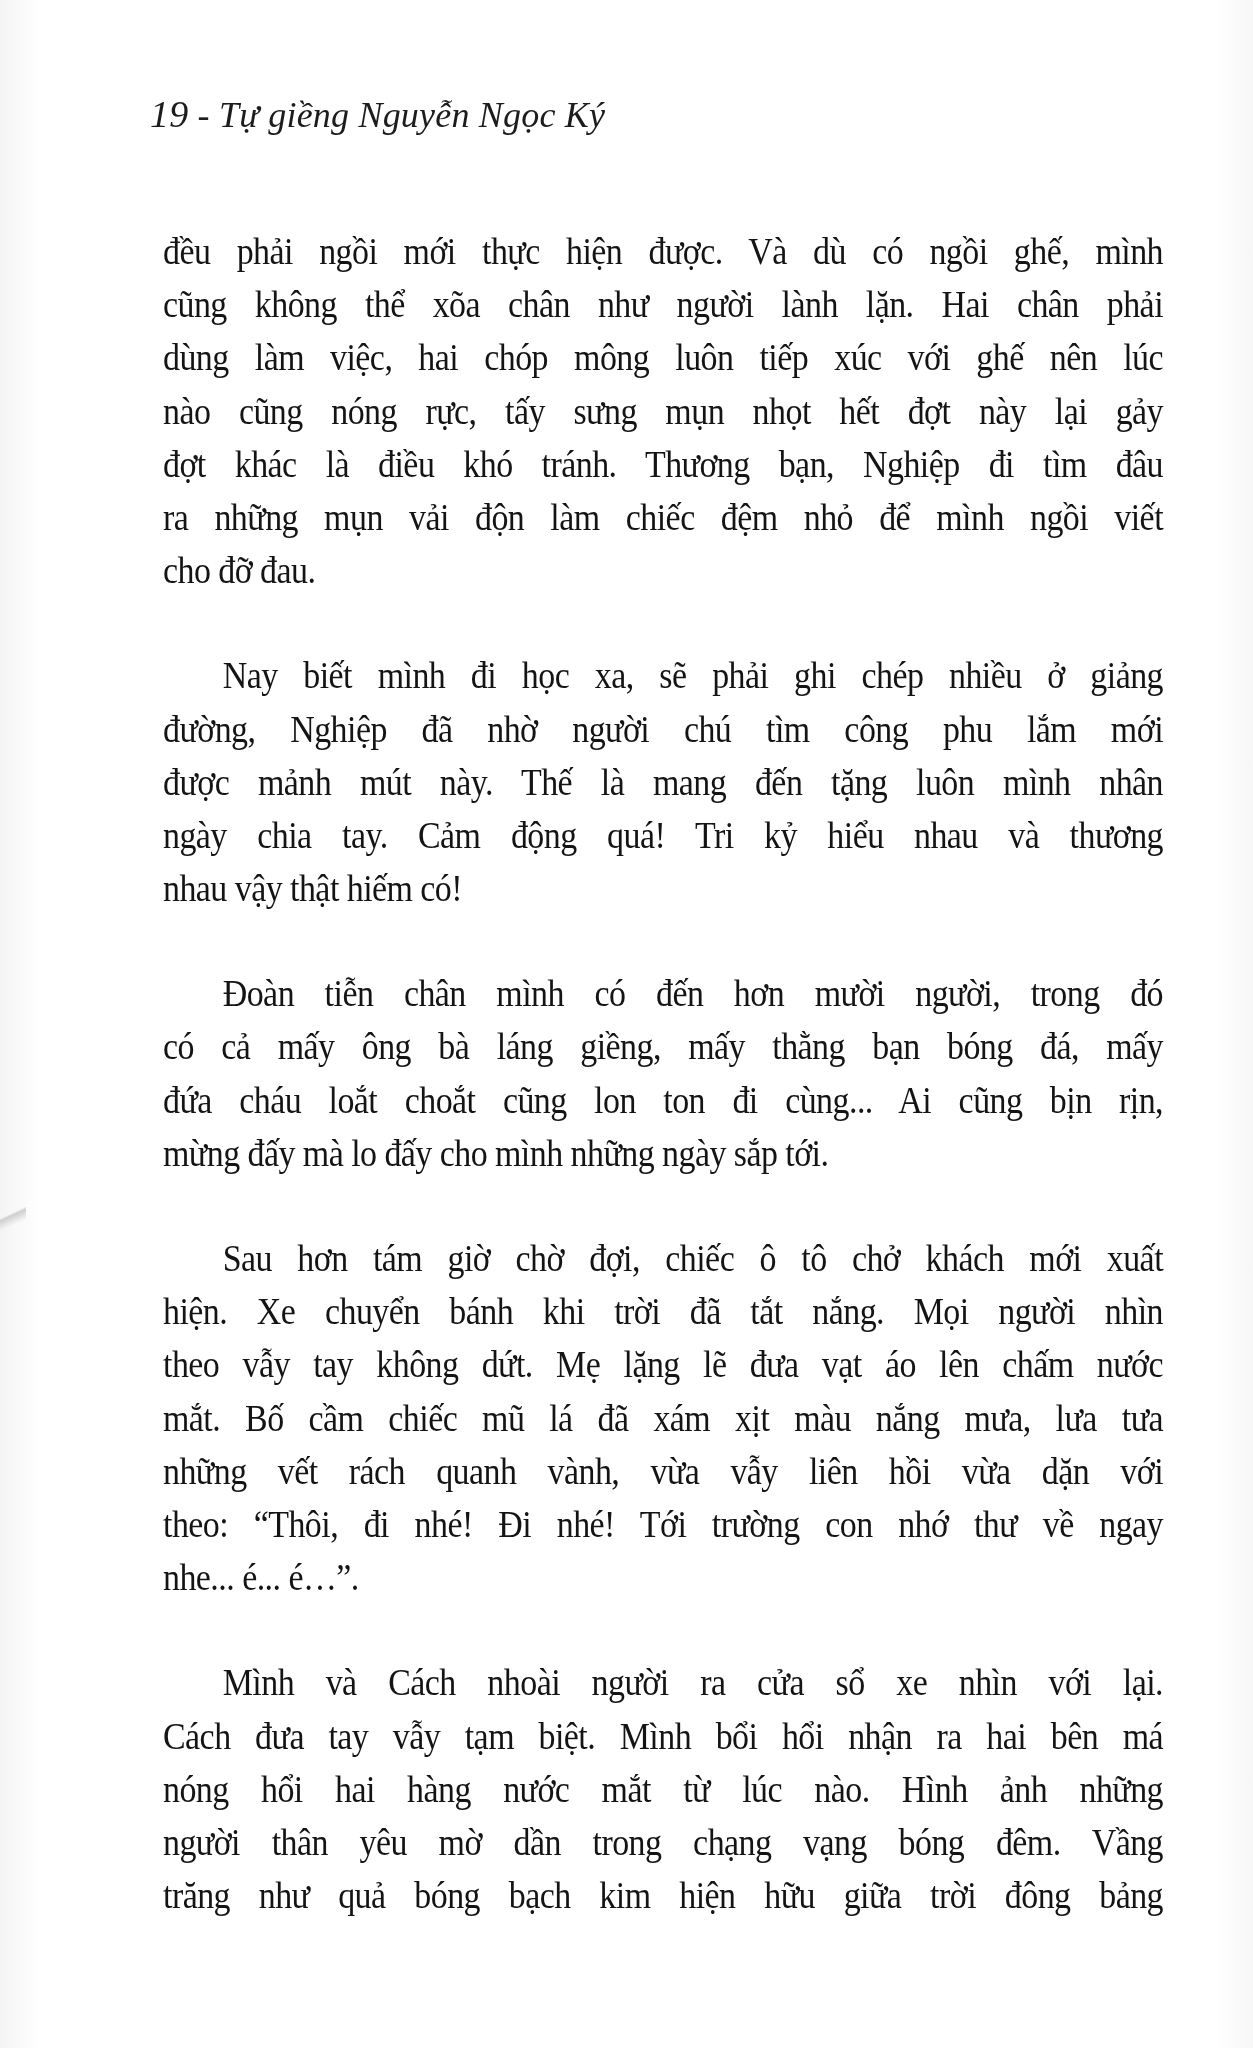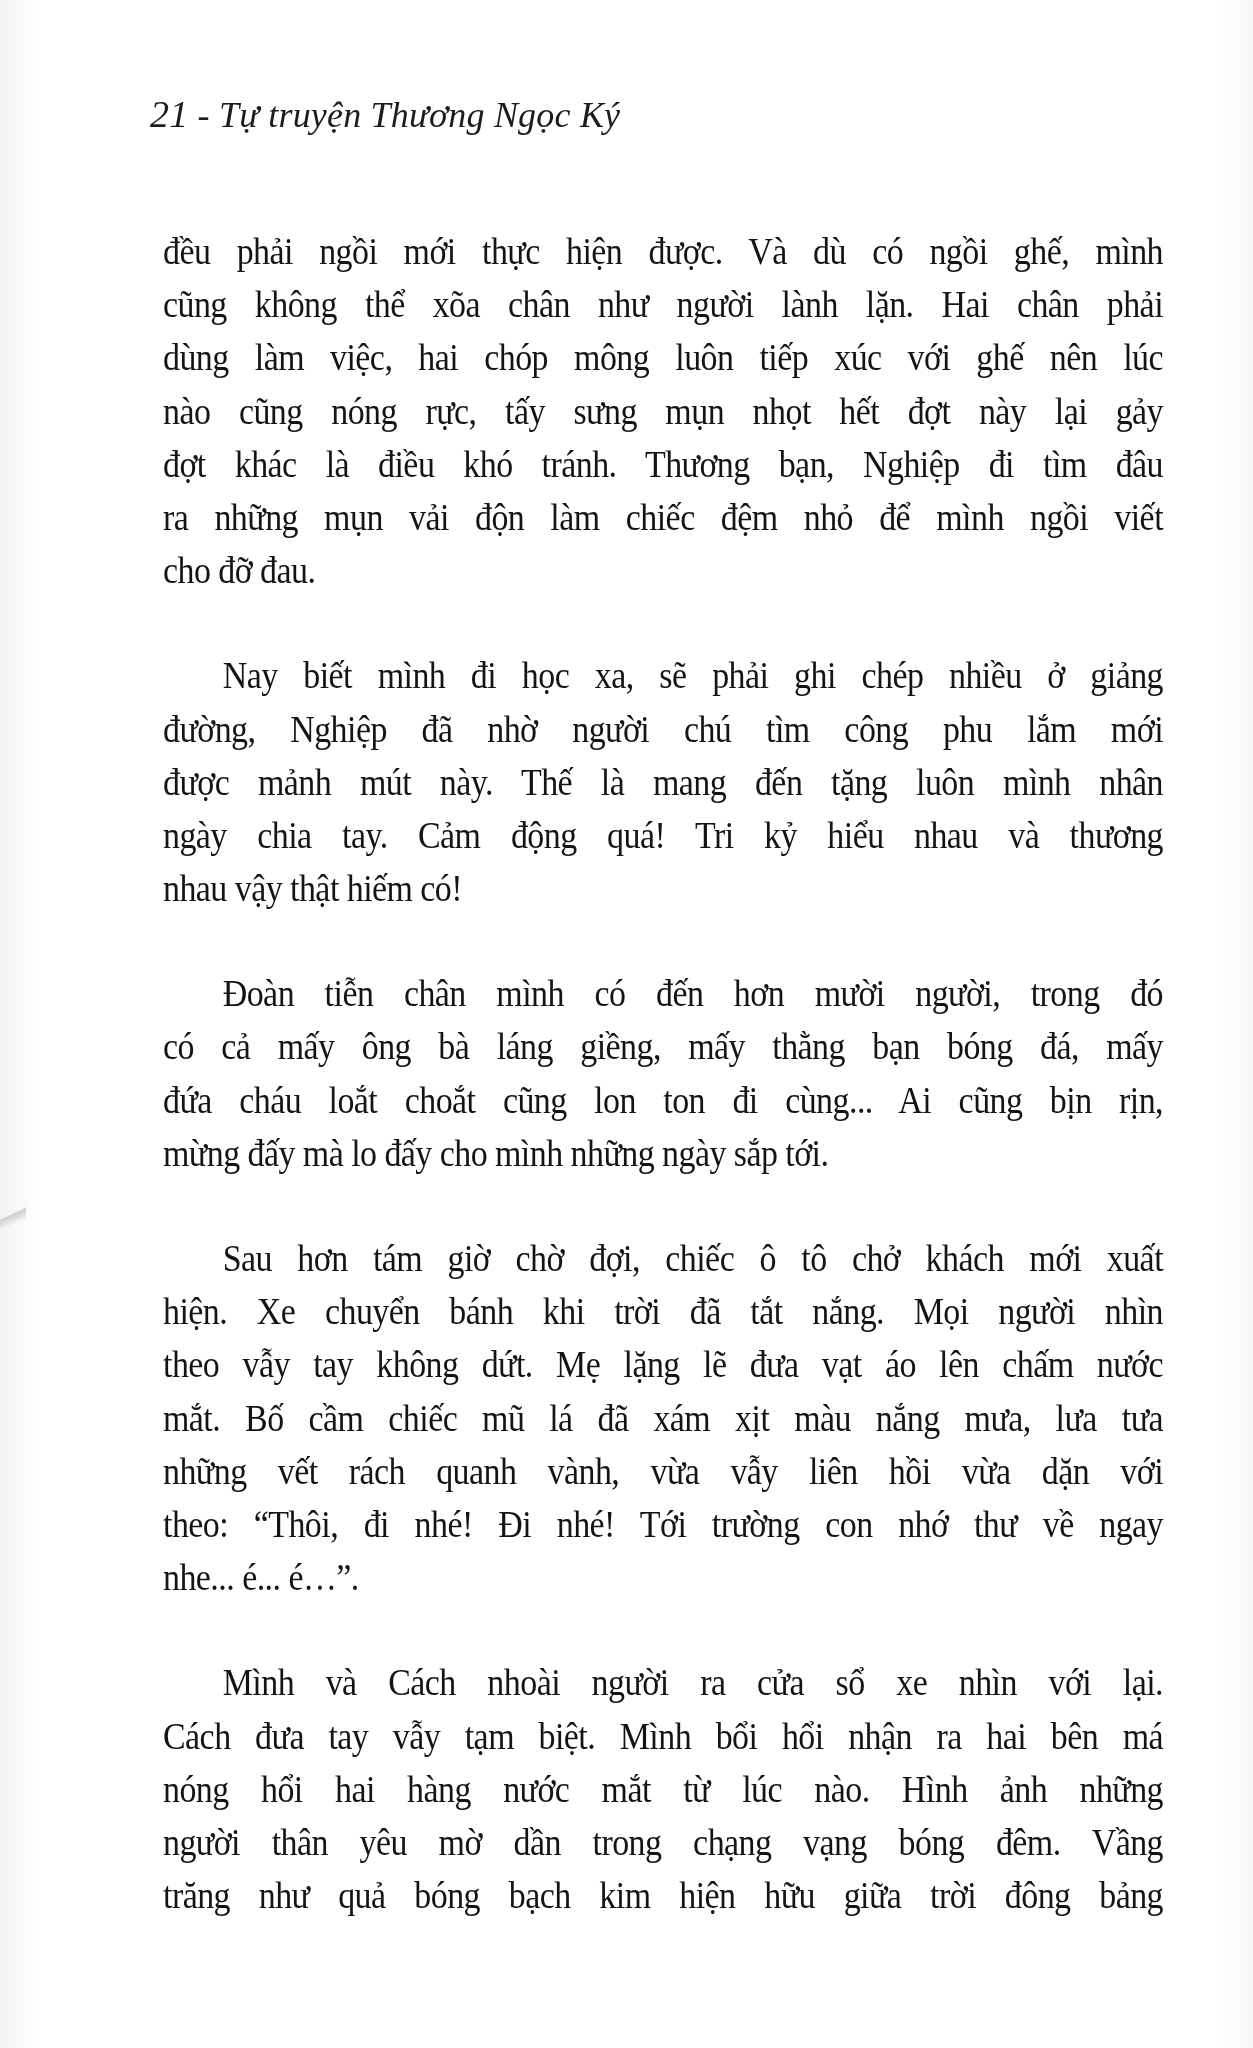--- a/index.html
+++ b/index.html
@@ -76,21 +76,21 @@
       height: 40px;
       background: linear-gradient(155deg, transparent 45%, #cfcfcf 50%, #e8e8e8 62%, transparent 70%);
     }
   </style>
 </head>
 <body>
 
 <div class="page">
 
   <div class="running-header">
-    <span class="page-number">21</span><span> - </span><span>Tự truyện Thương Ngọc Ký</span>
+    <span class="page-number">19</span><span> - </span><span>Tự giềng Nguyễn Ngọc Ký</span>
   </div>
 
   <div class="body-text">
 
     <div class="para">
       <span class="line">đều phải ngồi mới thực hiện được. Và dù có ngồi ghế, mình</span>
       <span class="line">cũng không thể xõa chân như người lành lặn. Hai chân phải</span>
       <span class="line">dùng làm việc, hai chóp mông luôn tiếp xúc với ghế nên lúc</span>
       <span class="line">nào cũng nóng rực, tấy sưng mụn nhọt hết đợt này lại gảy</span>
       <span class="line">đợt khác là điều khó tránh. Thương bạn, Nghiệp đi tìm đâu</span>

